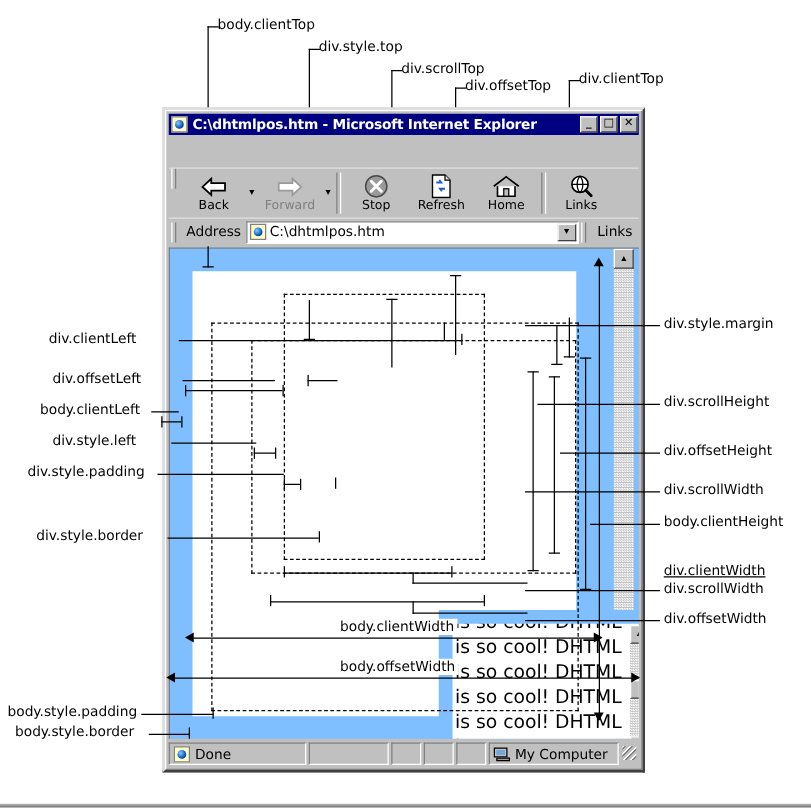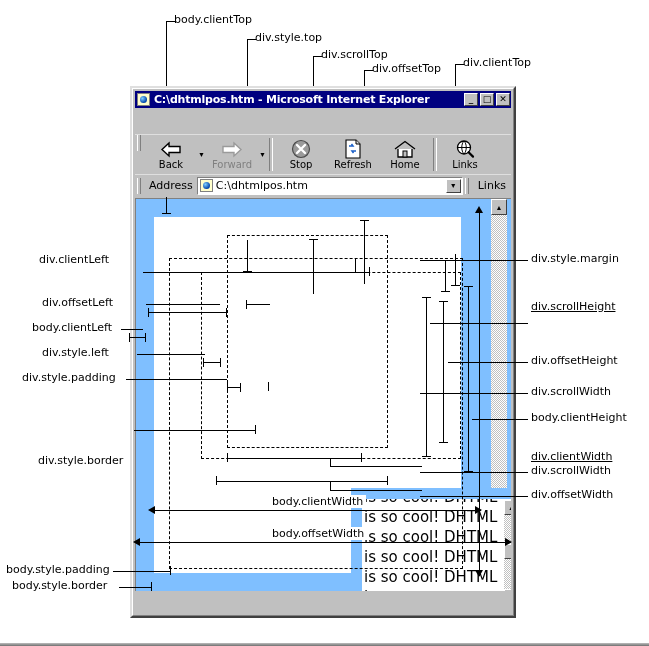--- a/index.html
+++ b/index.html
@@ -329,29 +329,50 @@
           <div class="div-vscroll">
             <div class="dsb" style="top:0;left:0;">▲</div>
             <div class="dsb-thumb" style="top:44px;"></div>
             <div class="dsb" style="bottom:0;left:0;">▼</div>
           </div>
 
         </div>
       </div>
     </div>
 
+    <div class="statusbar">
+      <div class="sb-panel sb-done">
+        <div class="done-ico"></div>
+        <span>Done</span>
+      </div>
+      <div class="sb-panel sb-prog"></div>
+      <div class="sb-panel sb-sm"></div>
+      <div class="sb-panel sb-sm"></div>
+      <div class="sb-panel sb-sm"></div>
+      <div class="sb-panel sb-zone">
+        <div class="mycomp-ico">
+          <i class="mc-scr"></i>
+            <i class="mc-scr2"></i>
+            <i class="mc-base"></i>
+        </div>
+        <span>My Computer</span>
+      </div>
+      <div class="sb-grip">
+          <div class="grip-lines"></div>
+        </div>
+    </div>
   </div>
 
   <div class="dash" style="left:169px;top:258px;width:294px;height:311px;"></div>
 
   <div class="dash" style="left:201px;top:272px;width:260px;height:187px;"></div>
 
   <div class="dash" style="left:227px;top:235px;width:161px;height:213px;"></div>
 
-  <div class="ann" style="left:39px;top:254px;">div.clientLeft</div>
+  <div class="ann" style="left:39px;top:265px;">div.clientLeft</div>
   <div class="mline h" style="left:143px;top:272px;width:84px;"></div>
   <div class="mline h" style="left:227px;top:272px;width:100px;"></div>
   <div class="mline v" style="left:355px;top:258px;height:14px;"></div>
   <div class="mline h" style="left:327px;top:272px;width:42px;"></div>
   <div class="cap v" style="left:369px;top:267px;"></div>
 
   <div class="ann" style="left:42px;top:297px;">div.offsetLeft</div>
   <div class="mline h" style="left:146px;top:304px;width:74px;"></div>
   <div class="cap v" style="left:148px;top:308px;"></div>
   <div class="mline h" style="left:148px;top:312px;width:78px;"></div>
@@ -368,38 +389,38 @@
   <div class="cap v" style="left:203px;top:358px;"></div>
   <div class="mline h" style="left:203px;top:362px;width:17px;"></div>
   <div class="cap v" style="left:220px;top:358px;"></div>
 
   <div class="ann" style="left:22px;top:372px;">div.style.padding</div>
   <div class="mline h" style="left:126px;top:379px;width:101px;"></div>
   <div class="cap v" style="left:227px;top:383px;"></div>
   <div class="mline h" style="left:227px;top:387px;width:13px;"></div>
   <div class="cap v" style="left:240px;top:383px;"></div>
 
-  <div class="ann" style="left:38px;top:423px;margin-top:32px;">div.style.border</div>
+  <div class="ann" style="left:29px;top:423px;">div.style.border</div>
   <div class="mline h" style="left:134px;top:430px;width:121px;"></div>
   <div class="cap v" style="left:255px;top:425px;"></div>
 
   <div class="ann" style="left:6px;top:564px;">body.style.padding</div>
   <div class="mline h" style="left:113px;top:571px;width:58px;"></div>
   <div class="cap v" style="left:170px;top:566px;"></div>
 
   <div class="ann" style="left:12px;top:580px;">body.style.border</div>
   <div class="mline h" style="left:119px;top:587px;width:33px;"></div>
   <div class="cap v" style="left:151px;top:582px;"></div>
 
   <div class="ann" style="left:531px;top:253px;">div.style.margin</div>
   <div class="mline h" style="left:420px;top:260px;width:108px;"></div>
   <div class="mline v" style="left:445px;top:260px;height:32px;"></div>
   <div class="cap h" style="left:441px;top:291px;"></div>
 
-  <div class="ann" style="left:531px;top:301px;text-decoration:underline;">div.scrollHeight</div>
+  <div class="ann" style="left:531px;top:316px;">div.scrollHeight</div>
   <div class="mline h" style="left:430px;top:323px;width:98px;"></div>
   <div class="mline v" style="left:443px;top:301px;height:142px;"></div>
   <div class="cap h" style="left:439px;top:301px;"></div>
   <div class="cap h" style="left:439px;top:442px;"></div>
 
   <div class="ann" style="left:531px;top:355px;">div.offsetHeight</div>
   <div class="mline h" style="left:448px;top:362px;width:80px;"></div>
   <div class="mline v" style="left:468px;top:286px;height:186px;"></div>
   <div class="cap h" style="left:464px;top:286px;"></div>
   <div class="cap h" style="left:464px;top:471px;"></div>

